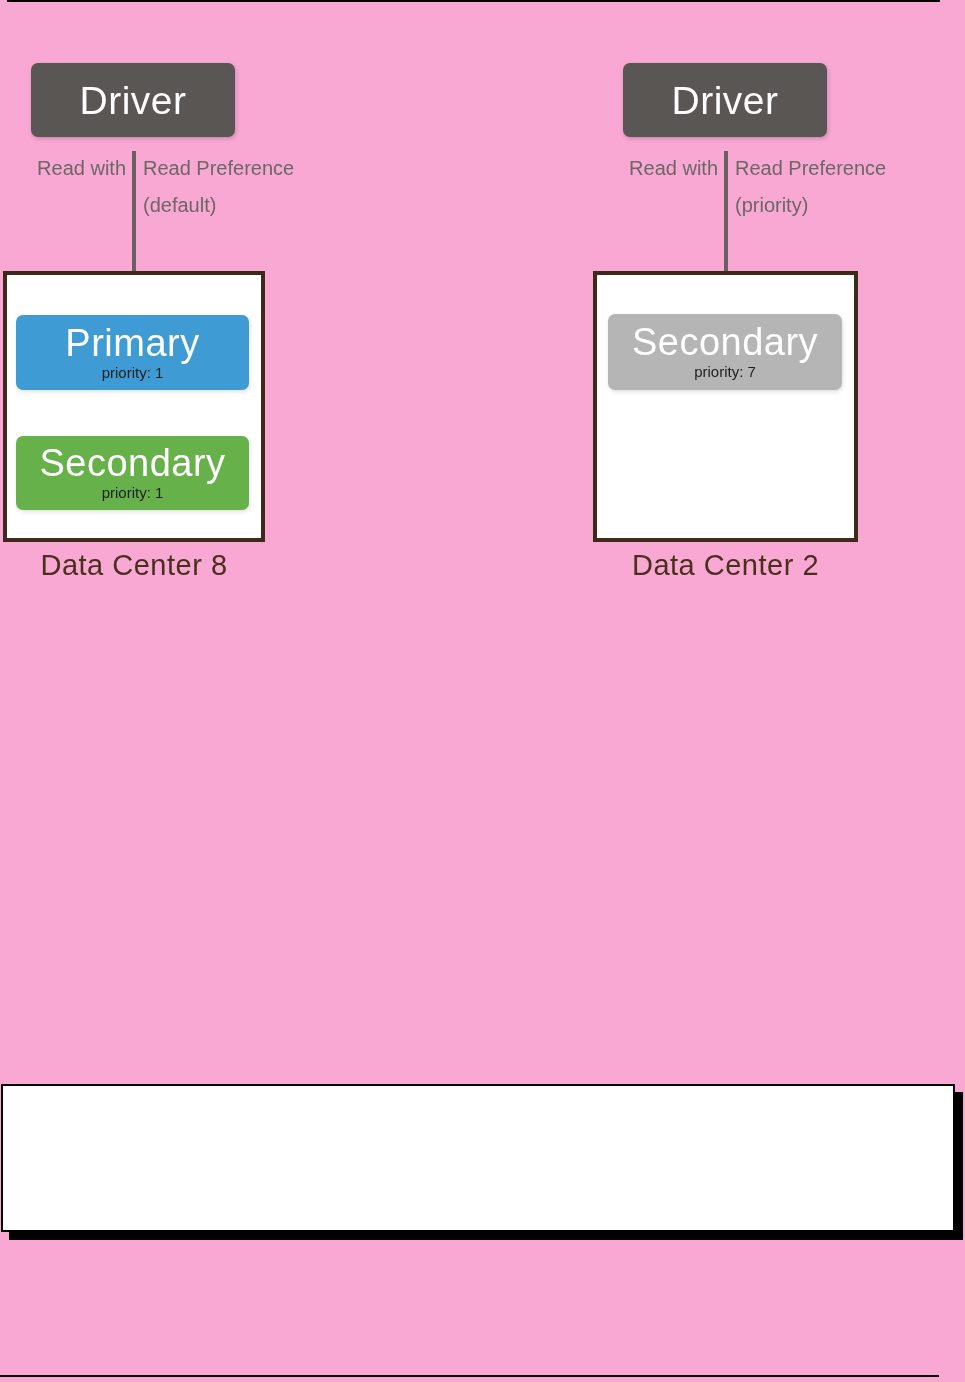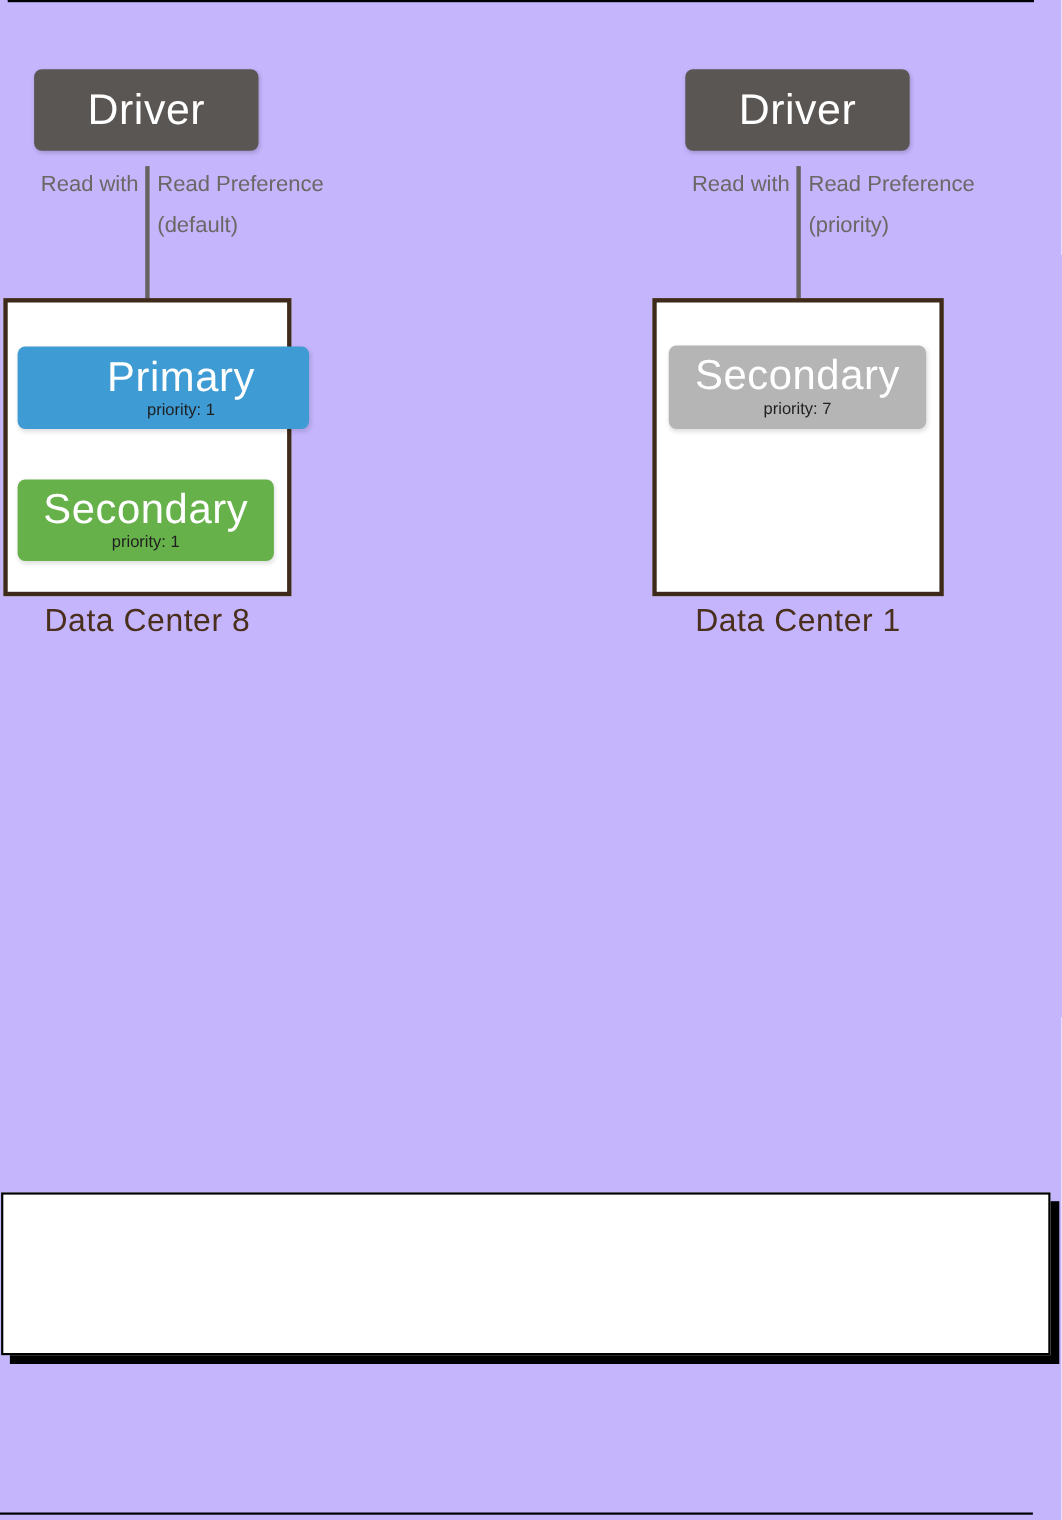--- a/index.html
+++ b/index.html
@@ -1,19 +1,19 @@
 <!DOCTYPE html>
 <html style="--driver_bg: #5a5653; --primary_bg: #3e9bd3; --secondary_green_bg: #67b14a; --secondary_gray_bg: #b5b5b5; --dc_border: #3d2a1b; --dc_label_text: #4a2f1d; --annotation_text: #6b6764; --arrow: #66625f; --priority_text: #1f1f1f;"><head>
 <meta charset="utf-8">
 <style>
   html,body{margin:0;padding:0;background:#ffffff;}
   #page{
     position:relative;
     width:965px;height:1382px;
-    background:#c4b5fd;
+    background:#f9a8d4;
     overflow:hidden;
     font-family:"Liberation Sans", sans-serif;
   }
   .abs{position:absolute;}
   .rule{background:#000000;height:2px;}
   #top-rule{left:7px;top:0;width:933px;}
   #bottom-rule{left:0;top:1375px;width:939px;}
 
   .driver-box{
     width:204px;height:74px;top:63px;
@@ -61,21 +61,21 @@
   #dc1-box{left:3px;top:271px;width:254px;height:263px;}
   #dc2-box{left:593px;top:271px;width:257px;height:263px;}
 
   .node{
     border-radius:7px;
     display:flex;flex-direction:column;align-items:center;justify-content:center;
     box-shadow:1px 2px 4px rgba(0,0,0,0.12);
   }
   .node .node-label{color:#ffffff;font-size:38px;line-height:1.05;letter-spacing:0.5px;}
   .node .node-priority{color:var(--priority_text,#1f1f1f);font-size:15px;line-height:1.1;margin-top:1px;}
-  #node-primary{left:16px;top:315px;width:233px;height:75px;background:var(--primary_bg,#3e9bd3);padding-left:32px;}
+  #node-primary{left:16px;top:315px;width:233px;height:75px;background:var(--primary_bg,#3e9bd3);}
   #node-secondary-green{left:16px;top:436px;width:233px;height:74px;background:var(--secondary_green_bg,#67b14a);}
   #node-secondary-gray{left:608px;top:314px;width:234px;height:76px;background:var(--secondary_gray_bg,#b5b5b5);}
 
   .dc-label{
     top:550px;text-align:center;
     color:var(--dc_label_text,#4a2f1d);
     font-size:29px;line-height:1.1;letter-spacing:0.5px;
   }
   #dc1-label{left:3px;width:262px;}
   #dc2-label{left:593px;width:265px;}
@@ -128,19 +128,19 @@
     <span class="node-label">Secondary</span>
     <span class="node-priority">priority: 1</span>
   </div>
   <div id="dc1-label" class="abs dc-label">Data Center 8</div>
 
   <div id="dc2-box" class="abs dc-box"></div>
   <div id="node-secondary-gray" class="abs node">
     <span class="node-label">Secondary</span>
     <span class="node-priority">priority: 7</span>
   </div>
-  <div id="dc2-label" class="abs dc-label">Data Center 1</div>
+  <div id="dc2-label" class="abs dc-label">Data Center 2</div>
 
   <div id="note-box" class="abs"></div>
 
   <div id="bottom-rule" class="abs rule"></div>
 
 </div>
 
 </body></html>

